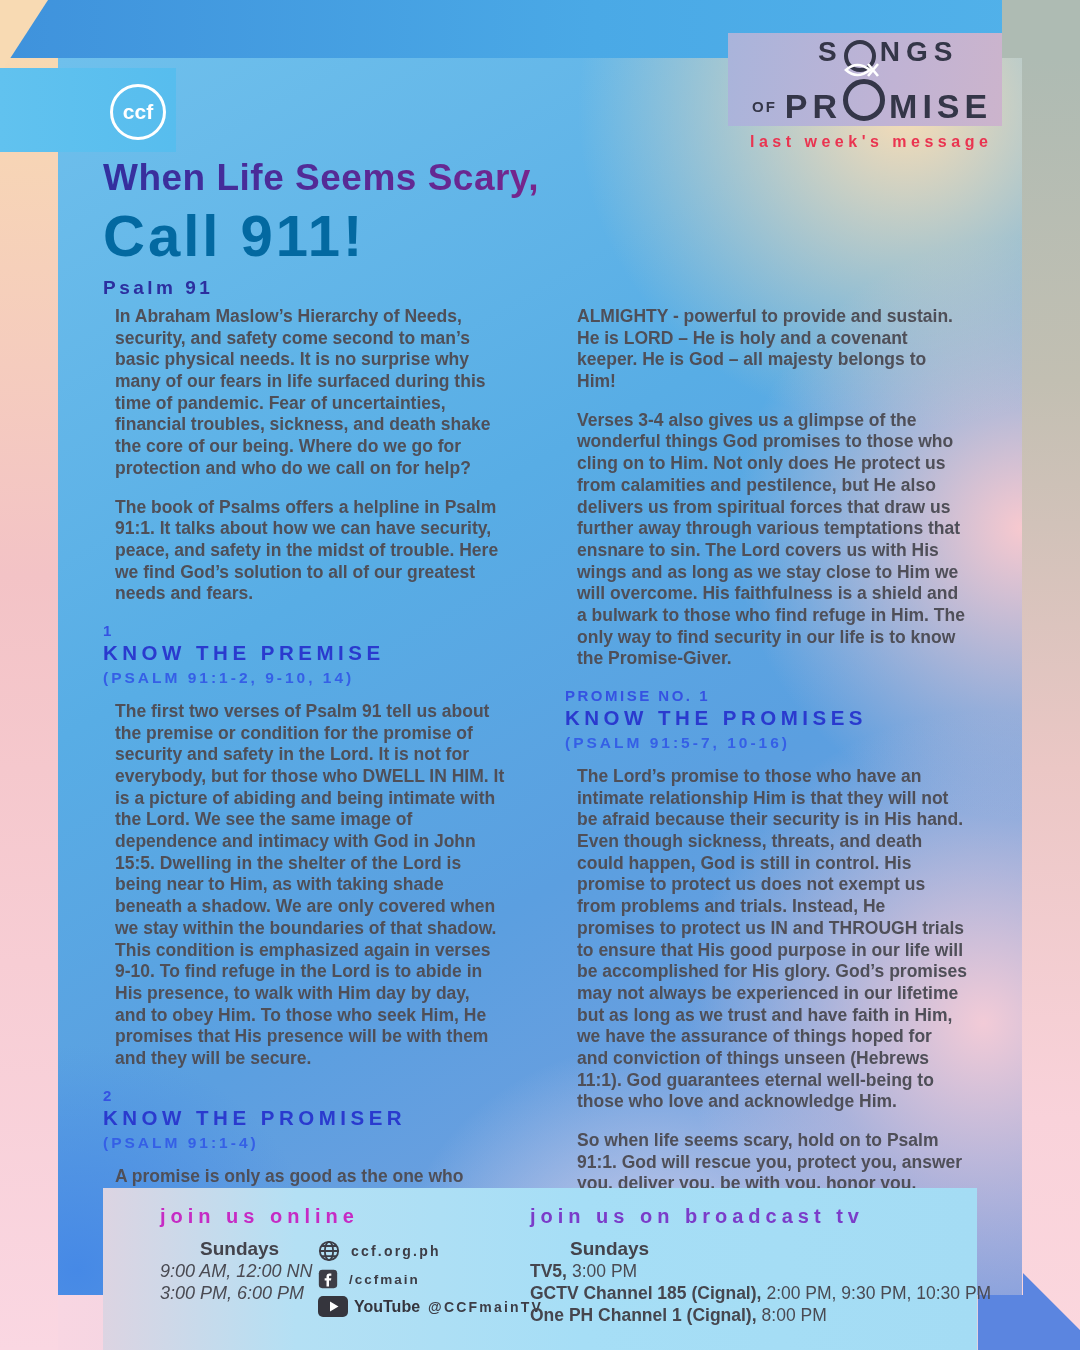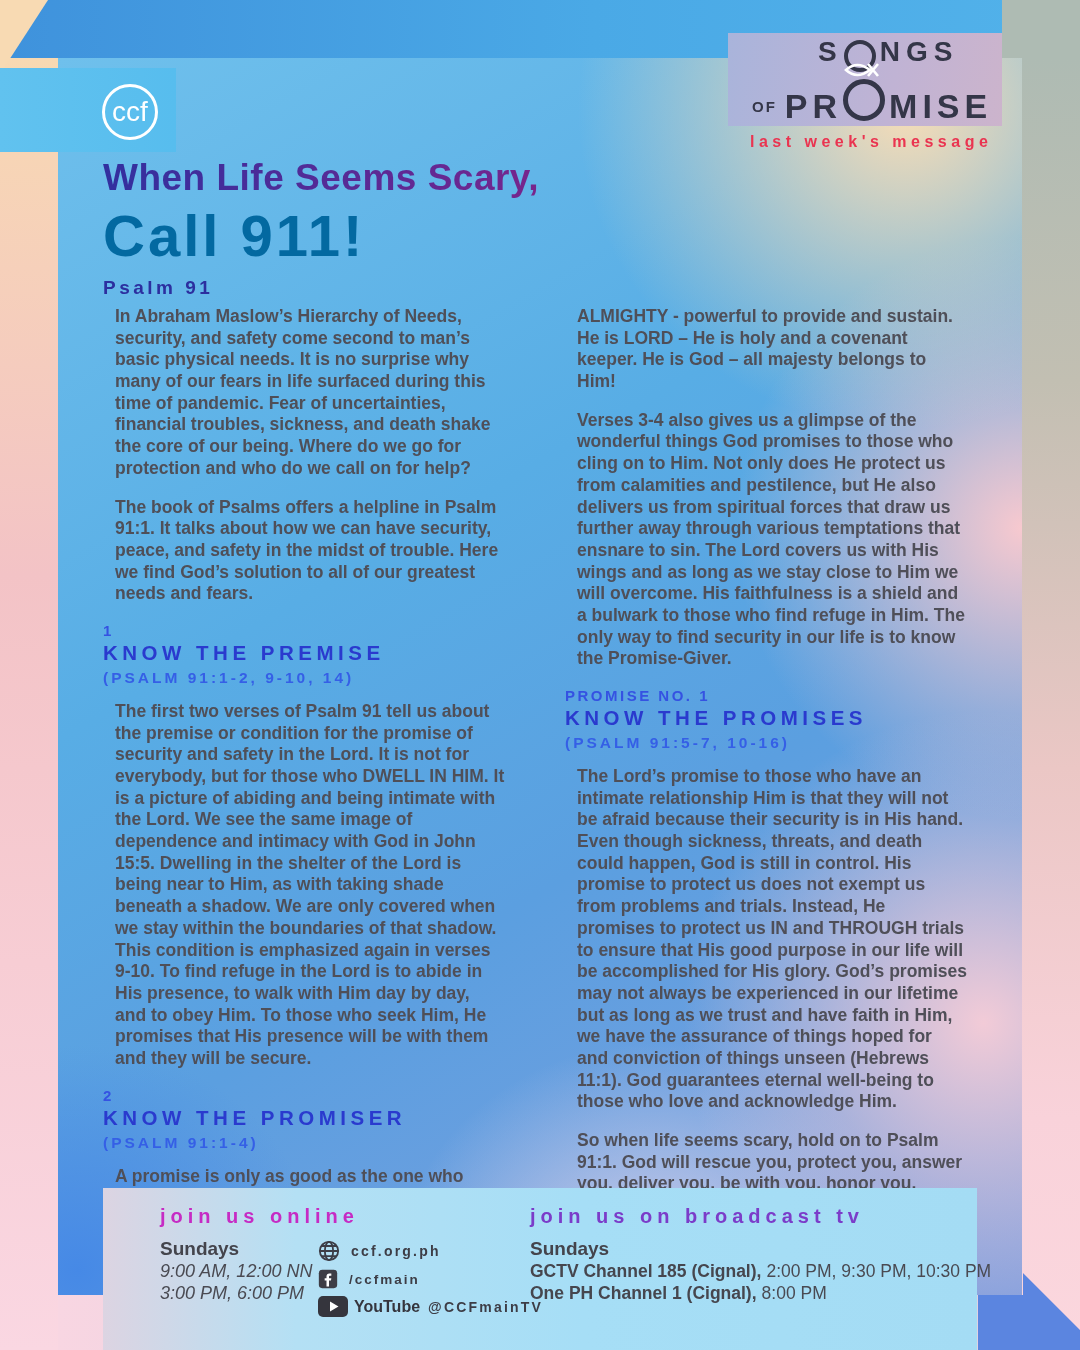--- a/index.html
+++ b/index.html
@@ -28,23 +28,23 @@
       radial-gradient(55% 42% at 88% 4%,#f8ddb6 0%,rgba(248,221,182,0) 62%),
       radial-gradient(48% 38% at 100% 38%,#f7c9cf 0%,rgba(247,201,207,0) 62%),
       radial-gradient(52% 42% at 96% 78%,#f2cbd7 0%,rgba(242,203,215,0) 60%),
       radial-gradient(46% 34% at 62% 100%,#d9d3ea 0%,rgba(217,211,234,0) 60%),
       radial-gradient(36% 26% at 2% 98%,#4689e6 0%,rgba(70,137,230,0) 70%),
       linear-gradient(150deg,#6fc0ec 0%,#58ade5 38%,#5b9fe0 62%,#7f9ede 100%);}
 
   
   .ccf-bar{left:0;top:68px;width:176px;height:84px;
     background:linear-gradient(90deg,#61c2ef,#57bdee);}
-  .ccf-circle{left:102px;top:84px;width:50px;height:50px;border:3px solid #fff;
+  .ccf-circle{left:110px;top:84px;width:50px;height:50px;border:3px solid #fff;
     border-radius:50%;display:flex;align-items:center;justify-content:center;
-    color:#fff;font-size:28px;font-weight:normal;letter-spacing:0;}
+    color:#fff;font-size:21px;font-weight:bold;letter-spacing:0;}
 
   
   .sop-box{left:728px;top:33px;width:274px;height:93px;
     background:linear-gradient(100deg,#a9b4db 0%,#c0b3d4 60%,#ccb4cc 100%);}
   .sop-row1{position:absolute;left:90px;top:5px;display:flex;align-items:flex-start;
     color:#343648;font-size:28px;font-weight:bold;letter-spacing:6px;line-height:1;}
   .sop-ring1{display:inline-block;width:24px;height:24px;border:4px solid #343648;
     border-radius:50%;margin:2px 4px 0 1px;}
   .sop-row2{position:absolute;left:24px;top:56px;display:flex;align-items:center;
     color:#343648;font-size:34px;font-weight:bold;letter-spacing:5px;line-height:1;}
@@ -75,21 +75,21 @@
     margin:0 0 4px;}
   .sec-ref{font-size:15.5px;font-weight:800;letter-spacing:3px;color:#355fe6;
     margin:0 0 14px;}
 
   
   .footer-panel{left:103px;top:1188px;width:874px;height:162px;
     background:linear-gradient(90deg,#dcd4e2 0%,#b4e0f4 22%,#a6def6 55%,#a4dcf4 100%);}
   .fo-head{font-size:20px;font-weight:800;letter-spacing:5px;}
   .online{left:160px;top:1205px;}
   .online .fo-head{color:#c62bc4;}
-  .fo-day{font-size:19px;font-weight:800;color:#44444c;margin-top:10px;}
+  .fo-day{font-size:19px;font-weight:800;color:#44444c;margin-top:10px;margin-left:40px;}
   .fo-time{font-size:18px;color:#4a4a52;line-height:22px;font-style:italic;}
   .links{left:318px;top:1240px;}
   .link-row{display:flex;align-items:center;margin-bottom:7px;color:#3d3d46;}
   .link-row .ic{margin-right:11px;display:flex;align-items:center;}
   .link-label{font-size:14px;font-weight:700;letter-spacing:2.2px;}
   .link-label.small{font-size:13.5px;letter-spacing:2px;}
   .yt-word{font-size:16px;font-weight:800;color:#35353d;margin:0 8px 0 6px;
     letter-spacing:0;}
   .broadcast{left:530px;top:1205px;}
   .broadcast .fo-head{color:#7b3cc9;}
@@ -203,20 +203,23 @@
       </span>
       <span class="yt-word">YouTube</span>
       <span class="link-label">@CCFmainTV</span>
     </div>
   </div>
 
   <div class="abs broadcast">
     <div class="fo-head">join us on broadcast tv</div>
     <div class="fo-day">Sundays</div>
     <div class="bc-row">
+      <b>TV5,</b><span>3:00 PM</span>
+    </div>
+    <div class="bc-row">
       <b>GCTV Channel 185 (Cignal),</b><span>2:00 PM, 9:30 PM, 10:30 PM</span>
     </div>
     <div class="bc-row">
       <b>One PH Channel 1 (Cignal),</b><span>8:00 PM</span>
     </div>
   </div>
 
 </div>
 
 </body></html>

